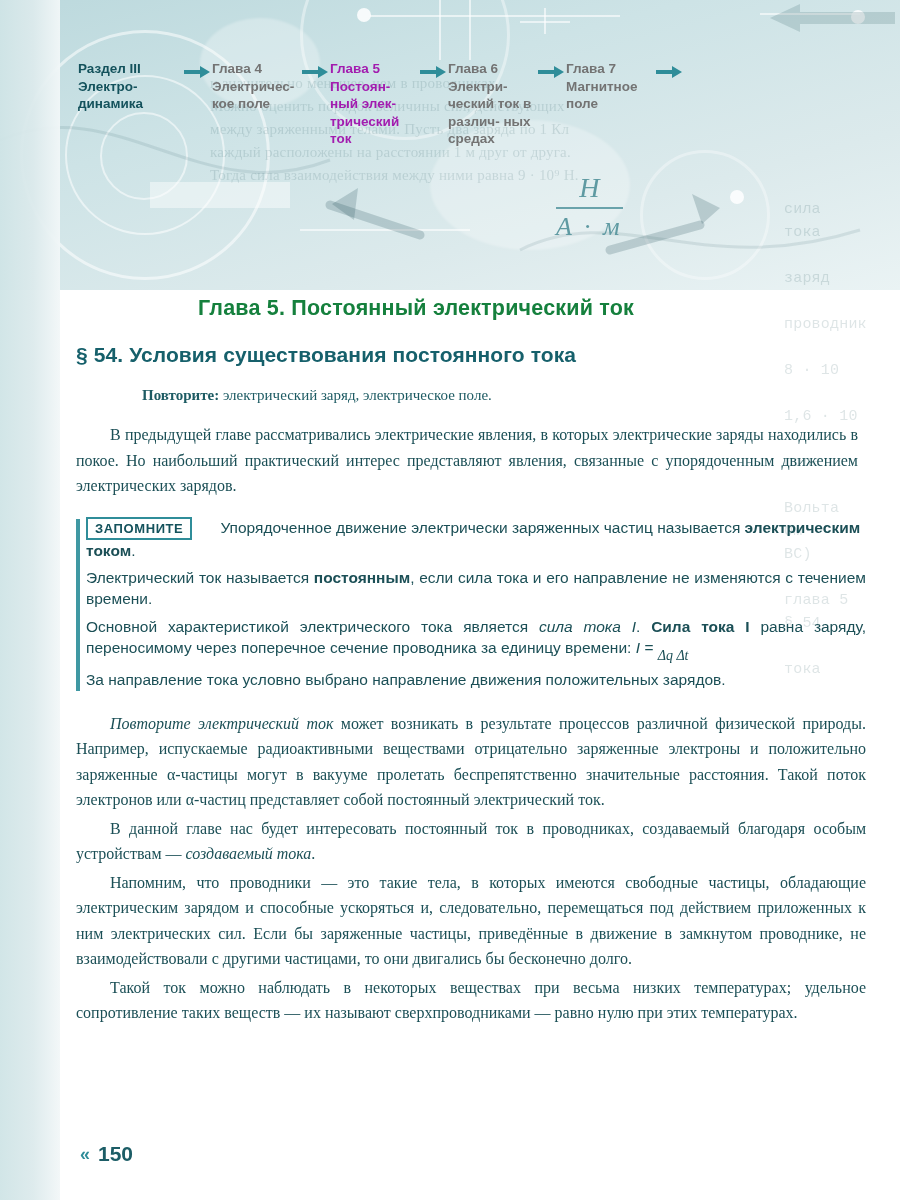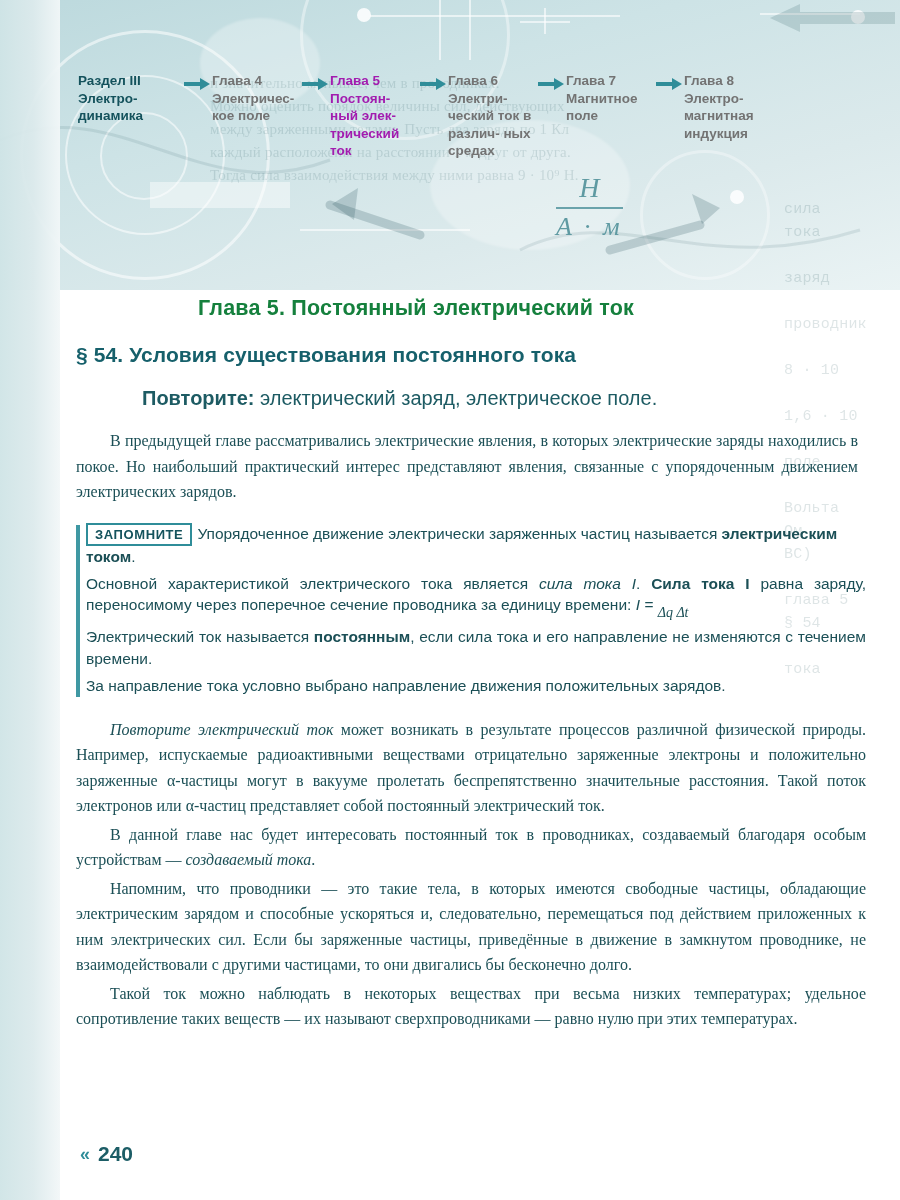--- a/index.html
+++ b/index.html
@@ -63,21 +63,21 @@
     color: rgba(23,72,79,.14);
     font-size: 15px;
     line-height: 23px;
     white-space: pre-wrap;
     letter-spacing: .2px;
   }
 
   
   .flow {
     position: absolute;
-    left: 78px; top: 72px;
+    left: 78px; top: 60px;
     width: 820px;
     display: flex;
     align-items: flex-start;
     font-family: "Liberation Sans", sans-serif;
   }
   .flow-box {
     width: 88px;
     font-size: 13.5px;
     line-height: 17.5px;
     font-weight: bold;
@@ -128,22 +128,22 @@
   }
   h2.para {
     font-family: "Liberation Sans", sans-serif;
     font-size: 21px;
     font-weight: bold;
     color: #16606b;
     margin: 0 0 20px 0;
     letter-spacing: .1px;
   }
   .repeat-line {
-    font-family: Liberation Sans, sans-serif;
-    font-size: 20px;
+    font-family: Liberation Serif, serif;
+    font-size: 15px;
     color: #1d5b63;
     margin: 0 0 18px 66px;
   }
   .repeat-line b { font-weight: bold; }
 
   p.body {
     font-size: 16px;
     line-height: 25.5px;
     text-align: justify;
     margin: 0 0 3px 0;
@@ -167,21 +167,21 @@
   }
   .badge {
     display: inline-block;
     border: 2px solid #2f8d99;
     color: #14525c;
     font-family: "Liberation Sans", sans-serif;
     font-size: 13px;
     font-weight: bold;
     letter-spacing: .6px;
     padding: 2px 7px;
-    margin-right: 1px;
+    margin-right: 24px;
     vertical-align: top;
   }
   .remember-first {
     font-family: "Liberation Sans", sans-serif;
     font-size: 15.5px;
     line-height: 21px;
     color: #1b4f56;
     display: block;
   }
   .rb-line {
@@ -349,24 +349,20 @@
 
     <div class="flow-box">Глава 7
 Магнитное
 поле</div>
     <div class="flow-arrow">
       <svg width="26" height="12" viewBox="0 0 26 12">
           <path d="M0 4 h16 v-4 l10 6 l-10 6 v-4 H0 z" fill="#2f8d99"></path>
         </svg>
     </div>
 
-    <div class="flow-box">Глава 8
-Электро-
-магнитная
-индукция</div>
   </div>
 
   <div class="formula-art">
     <div class="num">H</div>
     <div class="bar"></div>
     <div class="den">A · м</div>
   </div>
 
   <div class="content">
 
@@ -377,45 +373,45 @@
       <b>Повторите:</b><span> электрический заряд, электрическое поле.</span>
     </p>
 
     <p class="body" style="padding-right:8px;">В предыдущей главе рассматривались электрические явления, в которых электрические заряды находились в покое. Но наибольший практический интерес представляют явления, связанные с упорядоченным движением электрических зарядов.</p>
 
     <div class="remember-wrap">
       <span class="badge">ЗАПОМНИТЕ</span>
       <span class="remember-first" style="display:inline;">
         <span>Упорядоченное движение электрически заряженных частиц называется </span><b>электрическим током</b><span>.</span>
       </span>
+      <div class="rb-line">
+        <span>Электрический ток называется </span><b>постоянным</b><span>, если сила тока и его направление не изменяются с течением времени.</span>
+      </div>
       <div class="rb-line">
         <span>Основной характеристикой электрического тока является </span><i>сила тока I</i><span>. </span><b>Сила тока I</b><span> равна заряду, переносимому через поперечное сечение проводника за единицу времени: </span><i>I =</i>
         <span class="frac">
           <span>Δq</span>
           <span class="f-bar"></span>
           <span>Δt</span>
         </span>
       </div>
-      <div class="rb-line">
-        <span>Электрический ток называется </span><b>постоянным</b><span>, если сила тока и его направление не изменяются с течением времени.</span>
-      </div>
       <div class="rb-line">За направление тока условно выбрано направление движения положительных зарядов.</div>
     </div>
 
     <p class="body">
       <i>Повторите электрический ток</i><span> может возникать в результате процессов различной физической природы. Например, испускаемые радиоактивными веществами отрицательно заряженные электроны и положительно заряженные α-частицы могут в вакууме пролетать беспрепятственно значительные расстояния. Такой поток электронов или α-частиц представляет собой постоянный электрический ток.</span>
     </p>
 
     <p class="body">
       <span>В данной главе нас будет интересовать постоянный ток в проводниках, создаваемый благодаря особым устройствам — </span><i>создаваемый тока</i><span>.</span>
     </p>
 
     <p class="body">Напомним, что проводники — это такие тела, в которых имеются свободные частицы, обладающие электрическим зарядом и способные ускоряться и, следовательно, перемещаться под действием приложенных к ним электрических сил. Если бы заряженные частицы, приведённые в движение в замкнутом проводнике, не взаимодействовали с другими частицами, то они двигались бы бесконечно долго.</p>
 
     <p class="body">Такой ток можно наблюдать в некоторых веществах при весьма низких температурах; удельное сопротивление таких веществ — их называют сверхпроводниками — равно нулю при этих температурах.</p>
   </div>
 
   <div class="footer">
     <span class="chev">«</span>
-    <span>240</span>
+    <span>150</span>
   </div>
 
 </div>
 
 </body></html>

